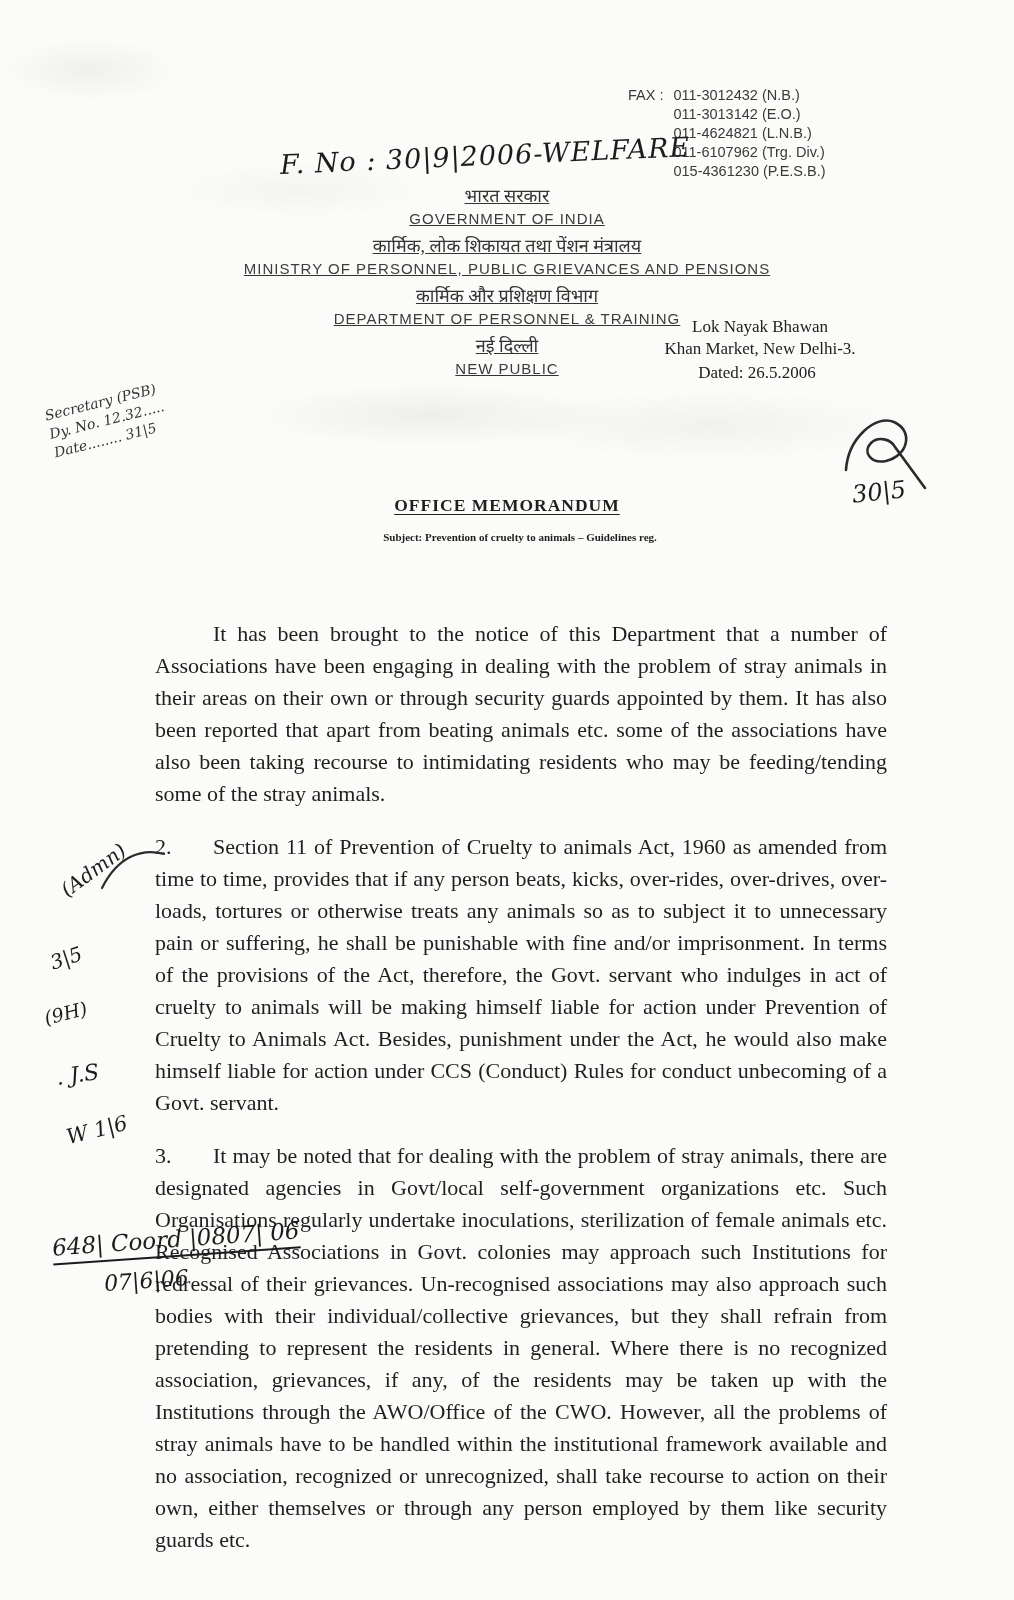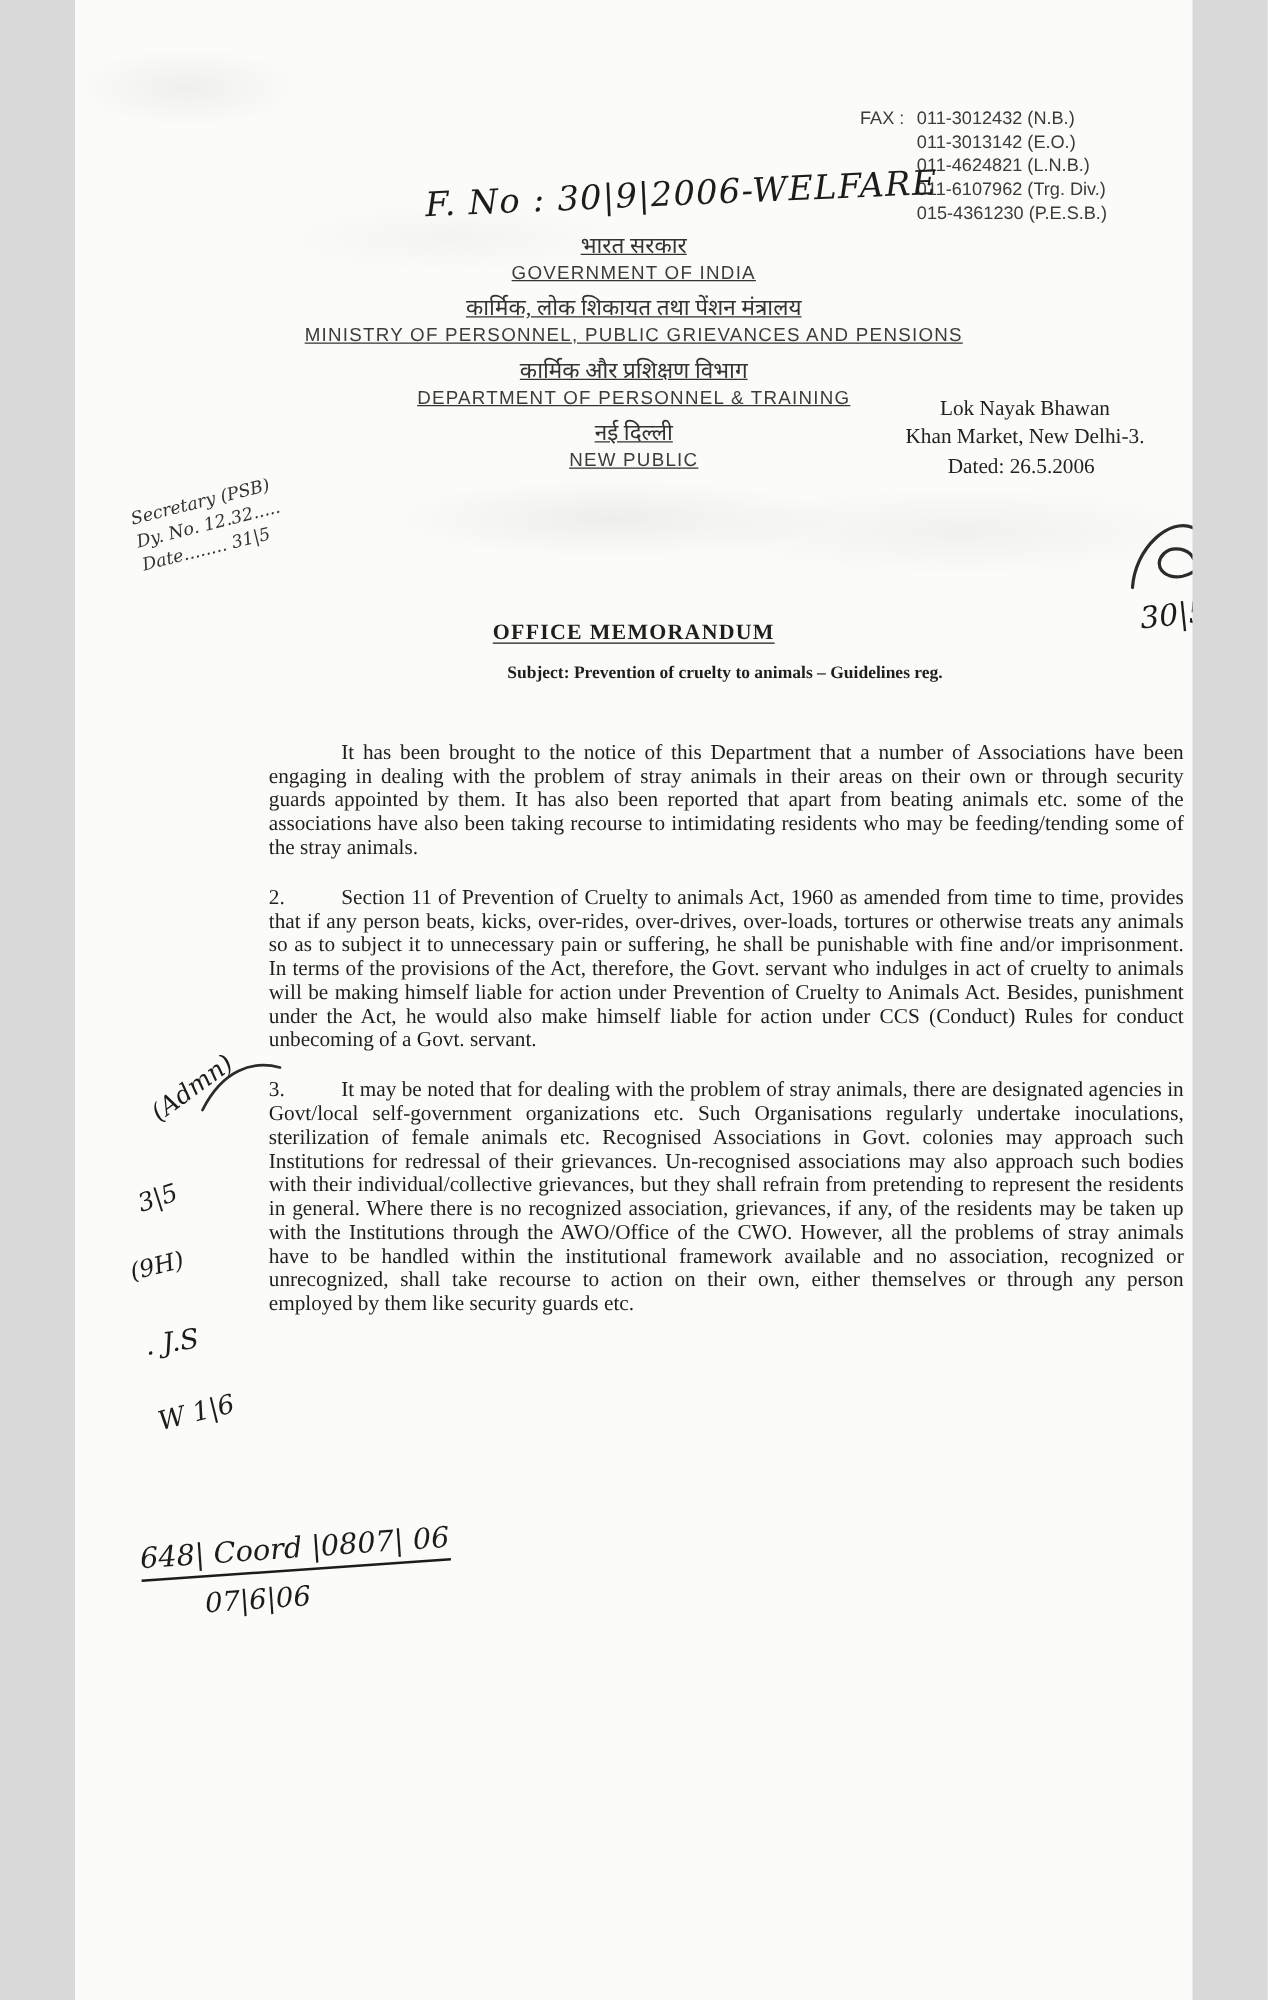--- a/index.html
+++ b/index.html
@@ -1,18 +1,18 @@
 <!DOCTYPE html>
 <html><head>
 <meta charset="utf-8">
 <style>
   * { margin:0; padding:0; box-sizing:border-box; }
   html, body { background:#d9d9d9; }
   .page {
-    position:relative; width:894px; height:1600px; margin:0 auto;
+    position:relative; width:1014px; height:1600px; margin:0 auto;
     background:
       radial-gradient(ellipse 260px 45px at 430px 415px, rgba(120,120,120,.10), transparent 70%),
       radial-gradient(ellipse 300px 50px at 710px 425px, rgba(120,120,120,.08), transparent 70%),
       radial-gradient(ellipse 130px 45px at 90px 70px, rgba(120,120,120,.09), transparent 70%),
       radial-gradient(ellipse 200px 40px at 300px 190px, rgba(120,120,120,.06), transparent 70%),
       #fbfbf9;
     color:#262626;
     font-family:"Liberation Serif", serif;
     overflow:hidden;
   }
@@ -48,25 +48,25 @@
   .memo-title { position:absolute; left:0; top:447px; width:100%; text-align:center;
     font-size:17.5px; font-weight:bold; letter-spacing:1px;
     text-decoration:underline; text-underline-offset:3px; color:#1f1f1f;margin-top:48px; }
 
   
   .signature { position:absolute; left:828px; top:408px; }
   .signature-date { position:absolute; left:852px; top:478px; font-size:24px; transform:rotate(-6deg); }
 
   
   .subject-line { position:absolute; left:155px; top:531px; width:730px; text-align:center;
-    font-size:14px; font-weight:bold; color:#1e1e1e; }
+    font-size:11px; font-weight:bold; color:#1e1e1e; }
 
   
-  .memo-body { position:absolute; left:155px; top:592px; width:732px;
-    font-size:17px; line-height:19px; text-align:justify; color:#1f1f1f; }
+  .memo-body { position:absolute; left:155px; top:618px; width:732px;
+    font-size:22px; line-height:32px; text-align:justify; color:#1f1f1f; }
   .memo-body p { margin-bottom:21px; }
   .pnum { display:inline-block; width:58px; }
 
   
   .mn { position:absolute; white-space:nowrap; }
   .mn1 { left:56px; top:858px; font-size:20px; transform:rotate(-36deg); }
   .mn2 { left:50px; top:946px; font-size:20px; transform:rotate(-18deg); }
   .mn3 { left:44px; top:1002px; font-size:19px; transform:rotate(-14deg); }
   .mn4 { left:56px; top:1062px; font-size:22px; transform:rotate(-8deg); }
   .mn5 { left:66px; top:1118px; font-size:21px; transform:rotate(-14deg); }

